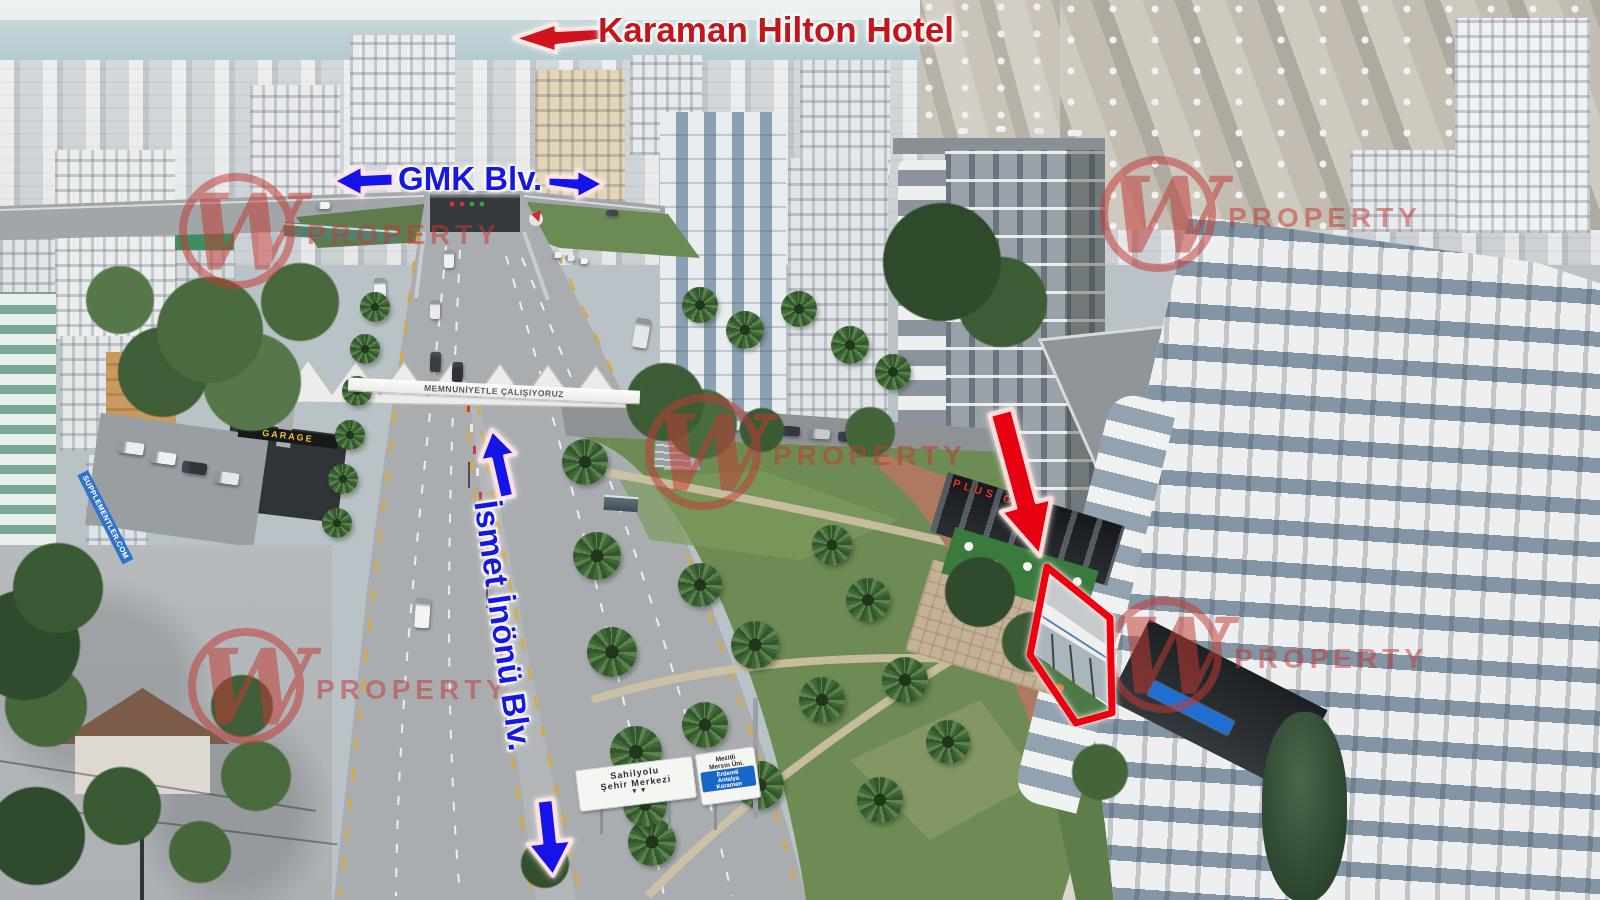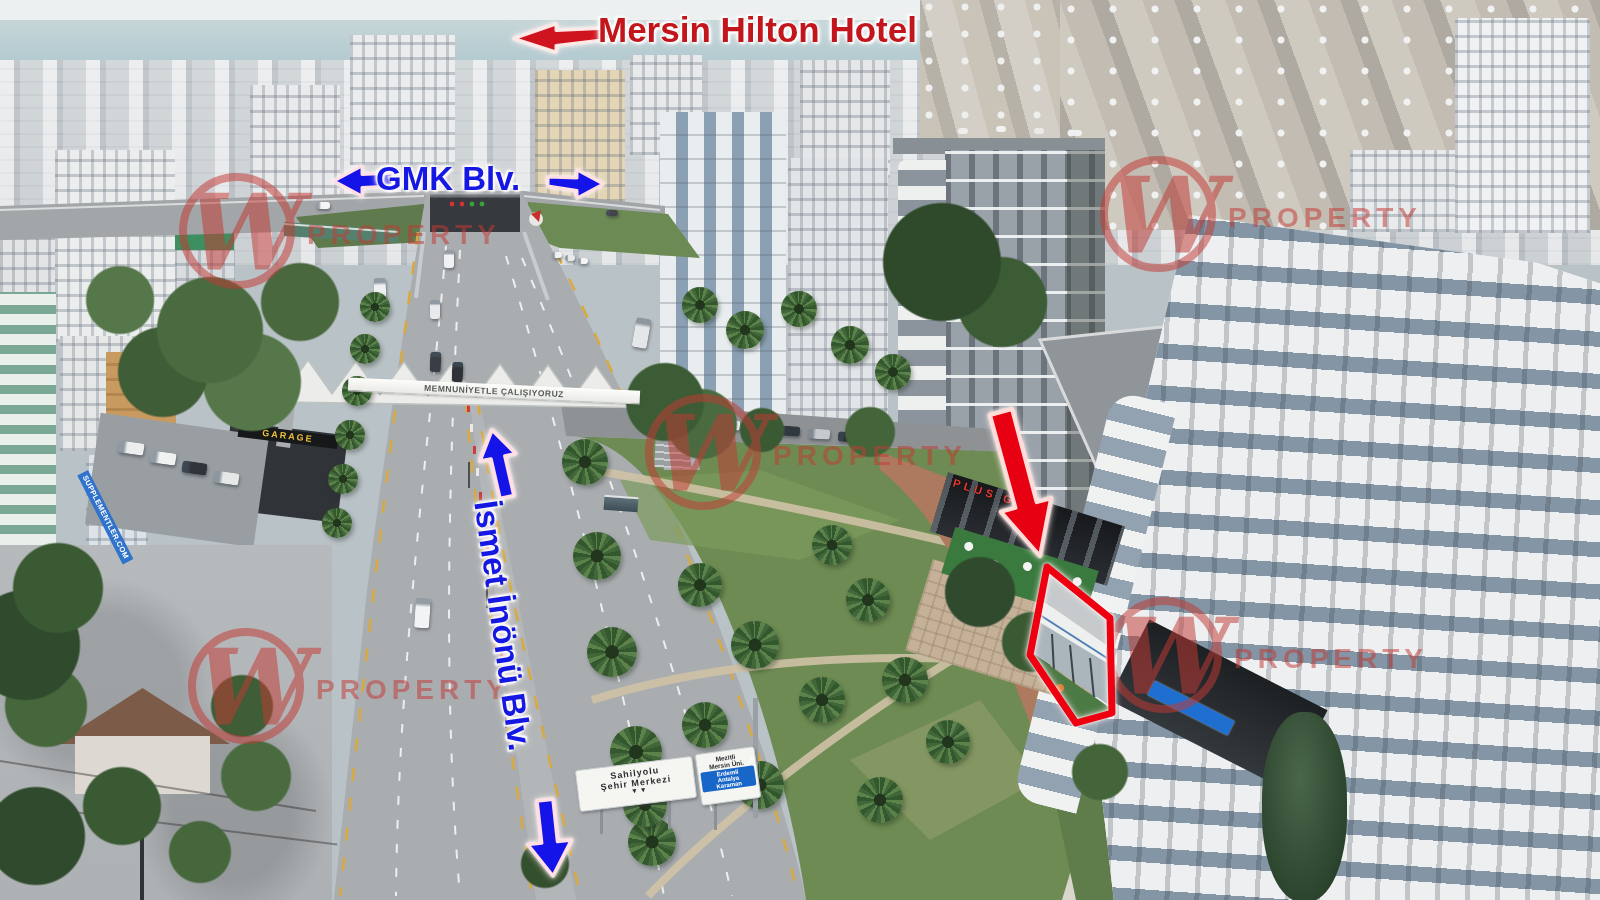--- a/index.html
+++ b/index.html
@@ -390,17 +390,17 @@
     <polygon class="glow" points="548,177 577,178 577,170 603,184 577,198 577,190.5 548,186" fill="#1414e8" stroke="#ffdfe4" stroke-width="3" stroke-linejoin="round"></polygon>
 
     <polygon class="glow" points="500,498.5 491,459 480,461 492,430 515.5,453.6 504.8,455.9 513.9,495.5" fill="#1414e8" stroke="#ffdfe4" stroke-width="3.5" stroke-linejoin="round"></polygon>
     <polygon class="glow" points="537,801 541.7,843.1 527.8,844.5 553,876 571.4,840.1 557.5,841.5 553,799.2" fill="#1414e8" stroke="#ffdfe4" stroke-width="3.5" stroke-linejoin="round"></polygon>
 
     <polygon class="glow" points="990,415 1015.4,507.9 1000.9,511.8 1040,556 1051.1,498.2 1036.6,502.1 1012,409" fill="#e60012" stroke="#ffdcd8" stroke-width="4" stroke-linejoin="round"></polygon>
 
     <polygon class="glow" points="1047,567 1110,618 1112,713 1076,723 1030,655" fill="none" stroke="#ee0010" stroke-width="7" stroke-linejoin="round"></polygon>
   </svg>
 
-  <div class="ann-red" style="left:598px;top:10px;font-size:35px;z-index:51;">Mersin Hilton Hotel</div>
-  <div class="ann-blue" style="left:376px;top:160px;font-size:33px;z-index:51;">GMK Blv.</div>
+  <div class="ann-red" style="left:598px;top:10px;font-size:35px;z-index:51;">Karaman Hilton Hotel</div>
+  <div class="ann-blue" style="left:398px;top:160px;font-size:33px;z-index:51;">GMK Blv.</div>
   <div class="ann-blue" style="left:504px;top:498px;font-size:33px;z-index:51;transform:rotate(82deg);transform-origin:0 0;">İsmet İnönü Blv.</div>
 
 </div>
 
 </body></html>

